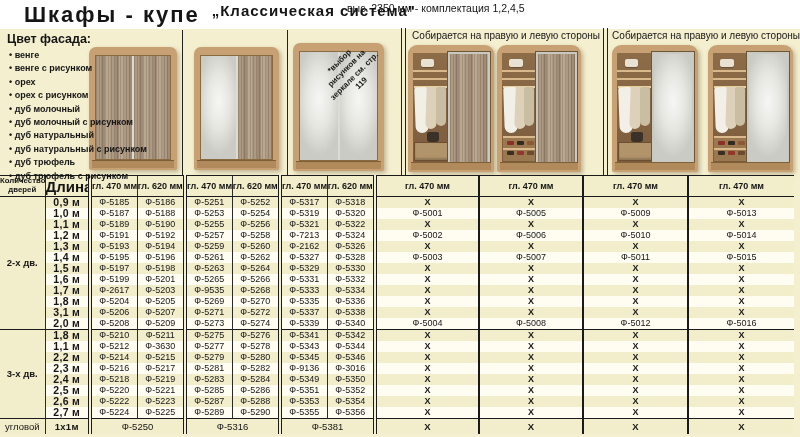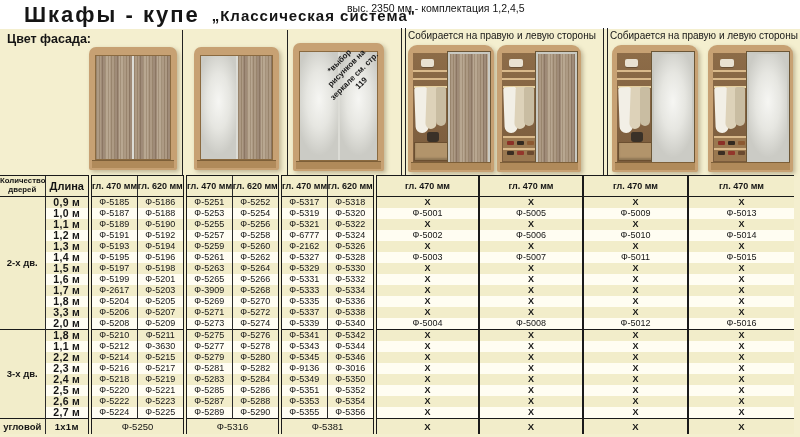--- a/index.html
+++ b/index.html
@@ -1,36 +1,36 @@
 <!DOCTYPE html>
 <html><head>
 <meta charset="utf-8">
 <style>
   html,body{margin:0;padding:0;}
   body{width:800px;height:437px;position:relative;overflow:hidden;background:#fff;
        font-family:"Liberation Sans",sans-serif;color:#151515;}
   .cream{position:absolute;left:0;top:29px;width:800px;height:408px;background:#f4efcf;}
 
   
-  .title-row{position:absolute;left:24px;top:2px;display:flex;align-items:center;gap:12px;white-space:nowrap;}
+  .title-row{position:absolute;left:24px;top:2px;display:flex;align-items:flex-start;gap:12px;white-space:nowrap;}
   .title{font-size:22px;font-weight:bold;letter-spacing:2px;}
   .subtitle{font-size:15px;font-weight:bold;letter-spacing:1px;}
   .notes{position:absolute;left:347px;top:1px;font-size:10.5px;line-height:1.35;white-space:nowrap;}
 
   
   .facade{position:absolute;left:7px;top:32px;z-index:5;}
   .facade-label{font-size:12.5px;font-weight:bold;}
   .facade ul{list-style:none;margin:3px 0 0 2px;padding:0;font-size:9px;font-weight:600;line-height:13.4px;}
   .facade li{white-space:nowrap;}
   .facade li::before{content:"• ";}
 
   
   .vline{position:absolute;top:30px;height:147px;width:0;border-left:1.3px solid #222;}
   .vline2{position:absolute;top:28px;height:149px;width:3px;border-left:1.5px solid #222;border-right:1.5px solid #222;}
-  .caption{position:absolute;top:30px;font-size:10px;white-space:nowrap;text-align:left;}
+  .caption{position:absolute;top:30px;font-size:10px;white-space:nowrap;text-align:right;}
 
   
   .ward{position:absolute;box-shadow:2px 2px 4px rgba(90,70,40,.35);}
   .closed{background:#c7a173;border-radius:7px 7px 2px 2px;}
   .closed .doors{position:absolute;left:6px;right:6px;top:8px;bottom:10px;display:flex;border:1px solid #8a6a40;}
   .closed .door{flex:1;}
   .closed .door + .door{border-left:2px solid #dcdcd6;}
   .wood-face{background:
     repeating-linear-gradient(90deg,rgba(60,40,20,.14) 0 1px,rgba(255,255,255,.06) 1px 3px),
     repeating-linear-gradient(90deg,#a8947c 0 5px,#998470 5px 9px,#b4a28a 9px 14px);}
@@ -58,48 +58,60 @@
   .mirror-note{position:absolute;left:318px;top:52px;width:66px;transform:rotate(-45deg);
     font-size:8px;font-weight:bold;line-height:1.3;text-align:center;z-index:6;}
 
   
   .table-wrap{position:absolute;left:0;top:175px;width:800px;}
   table{border-collapse:collapse;table-layout:fixed;width:636px;}
   th,td{padding:0;text-align:center;vertical-align:middle;overflow:hidden;white-space:nowrap;
         font-size:9px;line-height:1;height:11px;border-left:1px solid #2a2a2a;}
   tr.head th{height:20px;border-top:1.8px solid #1a1a1a;border-bottom:1.4px solid #1a1a1a;background:#f2edca;font-weight:bold;}
   th.doors{font-size:7.8px;line-height:1.1;white-space:normal;border-left:none;}
-  th.length{font-size:11px;}
+  th.length{font-size:15px;}
   td.dbl,th.dbl{border-left:4px double #1a1a1a;}
   td.rbf,th.rbf{border-left:4px double #1a1a1a;}
   td.rb,th.rb{border-left:2.2px solid #1a1a1a;}
   tr.even td{background:#f2edca;}
   tr.odd td{background:#fffdf2;}
   td.sec{background:#f2edca !important;font-size:9.5px;font-weight:600;border-left:none;}
   td.len{font-size:10.5px;font-weight:600;letter-spacing:.3px;text-align:center;}
   tr.secstart td{border-top:1.4px solid #1a1a1a;}
   tr.corner td{height:15px;border-top:1.6px solid #1a1a1a;font-size:9.5px;}
-  tr.corner td.sec{font-weight:bold;}
+  tr.corner td.sec{font-weight:normal;}
   td.xcell{font-weight:600;}
 </style>
 </head>
 <body>
 
 <div class="cream"></div>
 
 <div class="title-row">
   <span class="title">Шкафы - купе</span>
   <span class="subtitle">„Классическая система"</span>
 </div>
 <div class="notes">
   <div>выс. 2350 мм - комплектация 1,2,4,5</div>
 </div>
 
 <div class="facade">
   <div class="facade-label">Цвет фасада:</div>
+  <ul>
+      <li>венге</li>
+      <li>венге с рисунком</li>
+      <li>орех</li>
+      <li>орех с рисунком</li>
+      <li>дуб молочный</li>
+      <li>дуб молочный с рисунком</li>
+      <li>дуб натуральный</li>
+      <li>дуб натуральный с рисунком</li>
+      <li>дуб трюфель</li>
+      <li>дуб трюфель с рисунком</li>
+    </ul>
 </div>
 
 <div class="vline" style="left:182px"></div>
 <div class="vline" style="left:287px"></div>
 <div class="vline2" style="left:401px"></div>
 <div class="vline2" style="left:603px"></div>
 
 <div class="caption" style="left:408px;width:192px">Собирается  на правую и  левую стороны</div>
 <div class="caption" style="left:610px;width:190px">Собирается  на правую и  левую стороны</div>
 
@@ -262,21 +274,21 @@
           <td class="rb xcell">Х</td>
           <td class="rb xcell">Х</td>
           <td class="rb xcell">Х</td>
         </tr>
         <tr class="odd">
           <td class="len">1,2 м</td>
           <td class="dbl">Ф-5191</td>
           <td>Ф-5192</td>
           <td class="dbl">Ф-5257</td>
           <td>Ф-5258</td>
-          <td class="dbl">Ф-6777</td>
+          <td class="dbl">Ф-7213</td>
           <td>Ф-5324</td>
           <td class="rbf">Ф-5002</td>
           <td class="rb">Ф-5006</td>
           <td class="rb">Ф-5010</td>
           <td class="rb">Ф-5014</td>
         </tr>
         <tr class="even">
           <td class="len">1,3 м</td>
           <td class="dbl">Ф-5193</td>
           <td>Ф-5194</td>
@@ -325,21 +337,21 @@
           <td>Ф-5332</td>
           <td class="rbf xcell">Х</td>
           <td class="rb xcell">Х</td>
           <td class="rb xcell">Х</td>
           <td class="rb xcell">Х</td>
         </tr>
         <tr class="even">
           <td class="len">1,7 м</td>
           <td class="dbl">Ф-2617</td>
           <td>Ф-5203</td>
-          <td class="dbl">Ф-3909</td>
+          <td class="dbl">Ф-9535</td>
           <td>Ф-5268</td>
           <td class="dbl">Ф-5333</td>
           <td>Ф-5334</td>
           <td class="rbf xcell">Х</td>
           <td class="rb xcell">Х</td>
           <td class="rb xcell">Х</td>
           <td class="rb xcell">Х</td>
         </tr>
         <tr class="odd">
           <td class="len">1,8 м</td>
@@ -348,21 +360,21 @@
           <td class="dbl">Ф-5269</td>
           <td>Ф-5270</td>
           <td class="dbl">Ф-5335</td>
           <td>Ф-5336</td>
           <td class="rbf xcell">Х</td>
           <td class="rb xcell">Х</td>
           <td class="rb xcell">Х</td>
           <td class="rb xcell">Х</td>
         </tr>
         <tr class="even">
-          <td class="len">3,3 м</td>
+          <td class="len">3,1 м</td>
           <td class="dbl">Ф-5206</td>
           <td>Ф-5207</td>
           <td class="dbl">Ф-5271</td>
           <td>Ф-5272</td>
           <td class="dbl">Ф-5337</td>
           <td>Ф-5338</td>
           <td class="rbf xcell">Х</td>
           <td class="rb xcell">Х</td>
           <td class="rb xcell">Х</td>
           <td class="rb xcell">Х</td>

